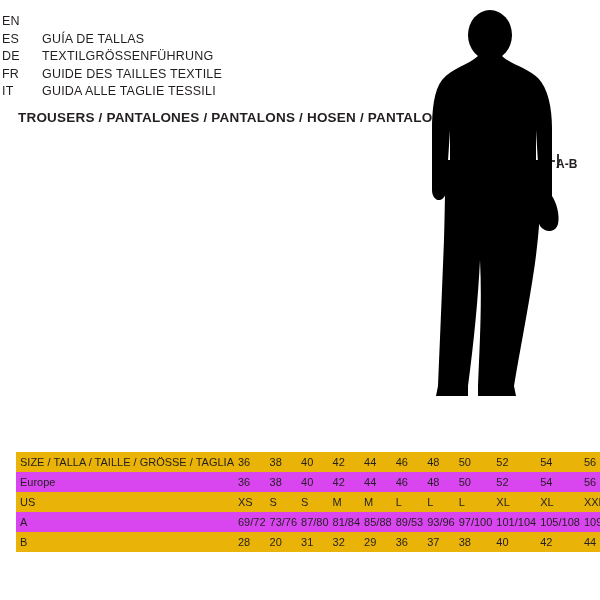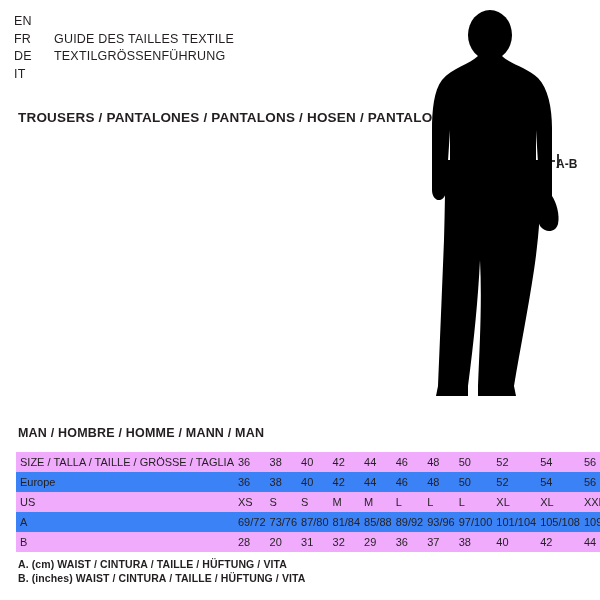--- a/index.html
+++ b/index.html
@@ -17,21 +17,21 @@
   }
   .page {
     position: relative;
     width: 600px;
     height: 600px;
   }
 
   
   .lang-block {
     position: absolute;
-    left: 14px;
+    left: 2px;
     top: 14px;
     width: 330px;
   }
   .lang-row {
     display: flex;
     align-items: baseline;
     height: 17.5px;
     font-size: 12.5px;
     letter-spacing: 0.2px;
   }
@@ -88,24 +88,24 @@
     border-collapse: collapse;
     font-size: 11px;
   }
   table.size-table td {
     padding: 2px 0 2px 4px;
     height: 16px;
     vertical-align: middle;
     white-space: nowrap;
   }
   table.size-table tr.shaded td {
-    background: #f0abfc;
+    background: #eab308;
   }
   table.size-table tr.plain td {
-    background: #3b82f6;
+    background: #d946ef;
   }
   .col-label {
     width: 86px;
   }
   .val {
     width: 45px;
   }
 
   .footnotes {
     position: absolute;
@@ -122,29 +122,34 @@
 </head>
 <body>
 
 <div class="page">
 
   <div class="lang-block">
     <div class="lang-row">
       <span class="lang-code">EN</span>
     </div>
     <div class="lang-row">
+      <span class="lang-code">ES</span>
+      <span class="lang-text">GUÍA DE TALLAS</span>
+    </div>
+    <div class="lang-row">
+      <span class="lang-code">DE</span>
+      <span class="lang-text">TEXTILGRÖSSENFÜHRUNG</span>
+    </div>
+    <div class="lang-row">
       <span class="lang-code">FR</span>
       <span class="lang-text">GUIDE DES TAILLES TEXTILE</span>
     </div>
     <div class="lang-row">
-      <span class="lang-code">DE</span>
-      <span class="lang-text">TEXTILGRÖSSENFÜHRUNG</span>
-    </div>
-    <div class="lang-row">
       <span class="lang-code">IT</span>
+      <span class="lang-text">GUIDA ALLE TAGLIE TESSILI</span>
     </div>
   </div>
 
   <div class="section-title">TROUSERS / PANTALONES / PANTALONS / HOSEN / PANTALONI</div>
 
   <div class="figure-wrap">
     <svg width="200" height="400" viewBox="0 0 200 400" xmlns="http://www.w3.org/2000/svg">
 
       <ellipse cx="90" cy="25" rx="22" ry="25" fill="#000000"></ellipse>
 
@@ -166,21 +171,20 @@
       <path d="M38 376 L 68 376 L 68 386 L 36 386 Z" fill="#000000"></path>
       <path d="M78 376 L 114 376 L 116 386 L 78 386 Z" fill="#000000"></path>
 
       <line x1="38" y1="151" x2="158" y2="151" stroke="#000000" stroke-width="1.6" stroke-dasharray="7,4"></line>
       <line x1="38" y1="144" x2="38" y2="158" stroke="#000000" stroke-width="1.6"></line>
       <line x1="158" y1="144" x2="158" y2="158" stroke="#000000" stroke-width="1.6"></line>
     </svg>
   </div>
   <div class="ab-label">A-B</div>
 
-  <div class="table-title">MAN / HOMBRE / HOMME / MANN / MAN</div>
 
   <table class="size-table">
     <tbody>
       <tr class="shaded">
         <td class="col-label">SIZE / TALLA / TAILLE / GRÖSSE / TAGLIA</td>
         <td class="val">36</td>
         <td class="val">38</td>
         <td class="val">40</td>
         <td class="val">42</td>
         <td class="val">44</td>
@@ -219,21 +223,21 @@
         <td class="val">XL</td>
         <td class="val">XXL</td>
       </tr>
       <tr class="plain">
         <td class="col-label">A</td>
         <td class="val">69/72</td>
         <td class="val">73/76</td>
         <td class="val">87/80</td>
         <td class="val">81/84</td>
         <td class="val">85/88</td>
-        <td class="val">89/92</td>
+        <td class="val">89/53</td>
         <td class="val">93/96</td>
         <td class="val">97/100</td>
         <td class="val">101/104</td>
         <td class="val">105/108</td>
         <td class="val">109/112</td>
       </tr>
       <tr class="shaded">
         <td class="col-label">B</td>
         <td class="val">28</td>
         <td class="val">20</td>
@@ -243,18 +247,14 @@
         <td class="val">36</td>
         <td class="val">37</td>
         <td class="val">38</td>
         <td class="val">40</td>
         <td class="val">42</td>
         <td class="val">44</td>
       </tr>
     </tbody>
   </table>
 
-  <div class="footnotes">
-    <div>A. (cm) WAIST / CINTURA / TAILLE / HÜFTUNG / VITA</div>
-    <div>B. (inches) WAIST / CINTURA / TAILLE / HÜFTUNG / VITA</div>
-  </div>
 
 </div>
 
 </body></html>

